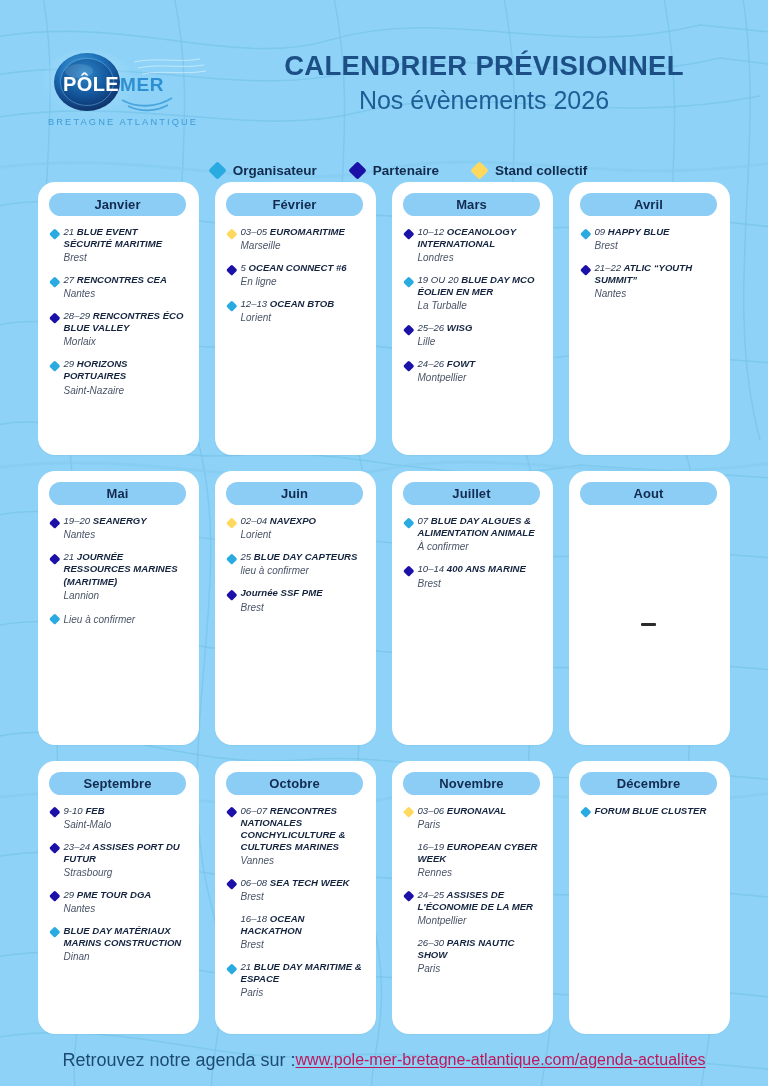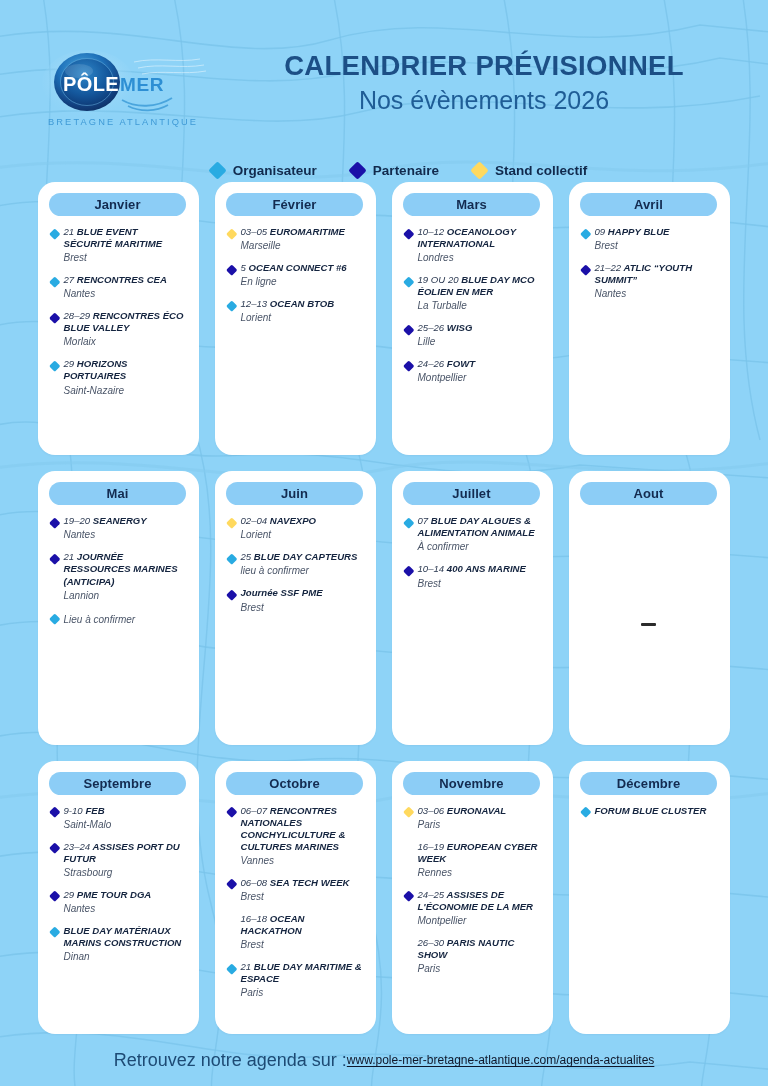--- a/index.html
+++ b/index.html
@@ -203,22 +203,22 @@
     display: flex;
     align-items: center;
     justify-content: center;
     gap: 0;
   }
   .footer-text {
     font-size: 18px;
     color: #1d4a74;
   }
   .footer-link {
-    font-size: 12px;
-    color: #0f172a;
+    font-size: 16px;
+    color: #be185d;
     text-underline-offset: 2px;
   }
 </style>
 </head>
 <body>
 
 <svg id="bg-topo" viewBox="0 0 768 1086" preserveAspectRatio="none" aria-hidden="true">
   <g fill="none" stroke="#7cc6ec" stroke-width="1.6" opacity="0.85">
     <path d="M-20,40 C120,10 230,70 330,40 C450,5 560,60 700,25 L800,35"></path>
     <path d="M-20,78 C110,50 240,100 350,72 C470,42 580,92 720,58 L800,68"></path>
@@ -446,21 +446,21 @@
           <div class="event">
             <span class="diamond sm" style="background: rgb(27, 16, 168);"></span>
             <div class="event-text">
               <div class="event-title"><span class="date">19–20</span> <span>SEANERGY</span></div>
               <div class="event-loc">Nantes</div>
             </div>
           </div>
           <div class="event">
             <span class="diamond sm" style="background: rgb(27, 16, 168);"></span>
             <div class="event-text">
-              <div class="event-title"><span class="date">21</span> <span>JOURNÉE RESSOURCES MARINES (ANTICIPA)</span></div>
+              <div class="event-title"><span class="date">21</span> <span>JOURNÉE RESSOURCES MARINES (MARITIME)</span></div>
               <div class="event-loc">Lannion</div>
             </div>
           </div>
           <div class="event">
             <span class="diamond sm" style="background: rgb(41, 171, 226);"></span>
             <div class="event-text">
               <div class="event-loc">Lieu à confirmer</div>
             </div>
           </div>
         </div>

